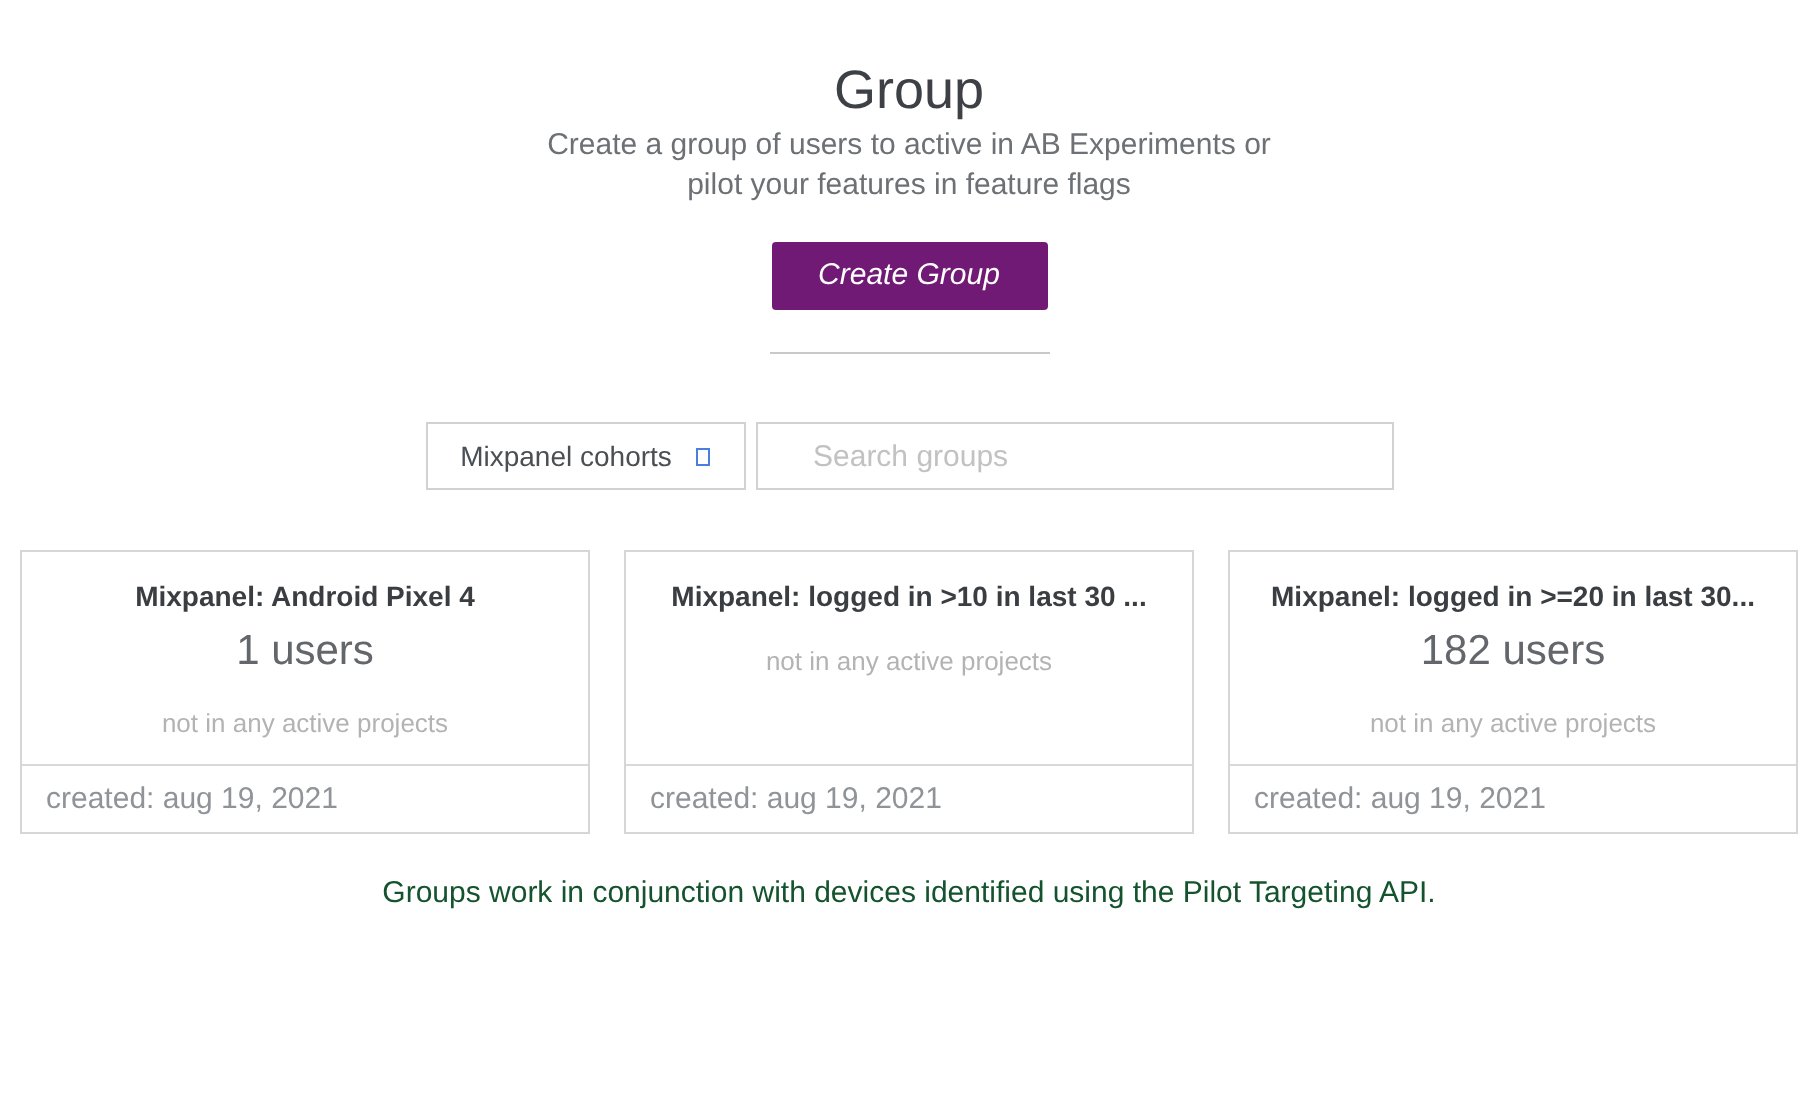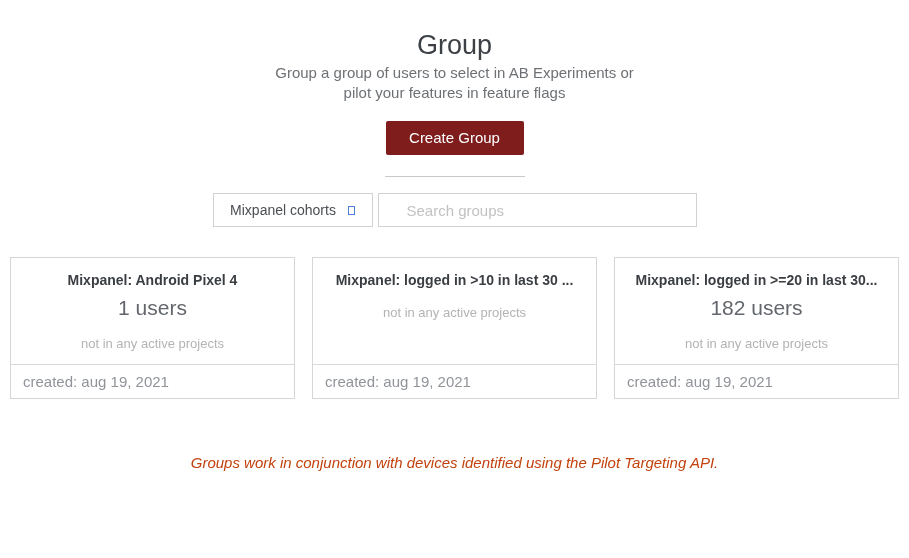--- a/index.html
+++ b/index.html
@@ -32,41 +32,42 @@
     font-weight: 400;
   }
   .subtitle span { display: block; }
 
   .create-btn-wrap { margin-top: 18px; }
   .create-btn {
     display: inline-block;
     width: 138px;
     height: 34px;
     line-height: 34px;
-    background: #7f1d1d;
+    background: #701a75;
     color: #ffffff;
     font-size: 15px;
     font-family: inherit;
     border: none;
     border-radius: 2px;
     cursor: pointer;
     text-align: center;
+    font-style: italic;
   }
 
   .header-divider {
     width: 140px;
     margin: 21px auto 0 auto;
     border: none;
     border-top: 1px solid #c9c9c9;
     height: 0;
   }
 
   
   .controls {
-    margin-top: 16px;
+    margin-top: 34px;
     display: flex;
     justify-content: center;
     align-items: stretch;
     gap: 5px;
     height: 34px;
   }
   .cohort-select {
     width: 160px;
     border: 1px solid #d2d2d2;
     background: #ffffff;
@@ -152,44 +153,43 @@
     display: flex;
     align-items: center;
     padding-left: 12px;
     font-size: 15px;
     color: #909499;
   }
 
   
   .footer { text-align: center; }
   .footer-info {
-    margin-top: 54px;
-    font-size: 15px;
-    color: #c2410c;
+    margin-top: 20px;
+    font-size: 15px;
+    color: #14532d;
     line-height: 20px;
-    font-style: italic;
   }
   .footer-link {
     display: inline-block;
     margin-top: 12px;
     font-size: 17px;
     color: #3b6fd4;
     text-decoration: none;
     cursor: pointer;
   }
 </style>
 </head>
 <body>
 
 <div class="page">
 
   <div class="header">
     <h1 class="page-title">Group</h1>
     <div class="subtitle">
-      <span>Group a group of users to select in AB Experiments or</span>
+      <span>Create a group of users to active in AB Experiments or</span>
       <span>pilot your features in feature flags</span>
     </div>
     <div class="create-btn-wrap">
       <button class="create-btn">Create Group</button>
     </div>
     <hr class="header-divider">
   </div>
 
   <div class="controls">
     <div class="cohort-select">

